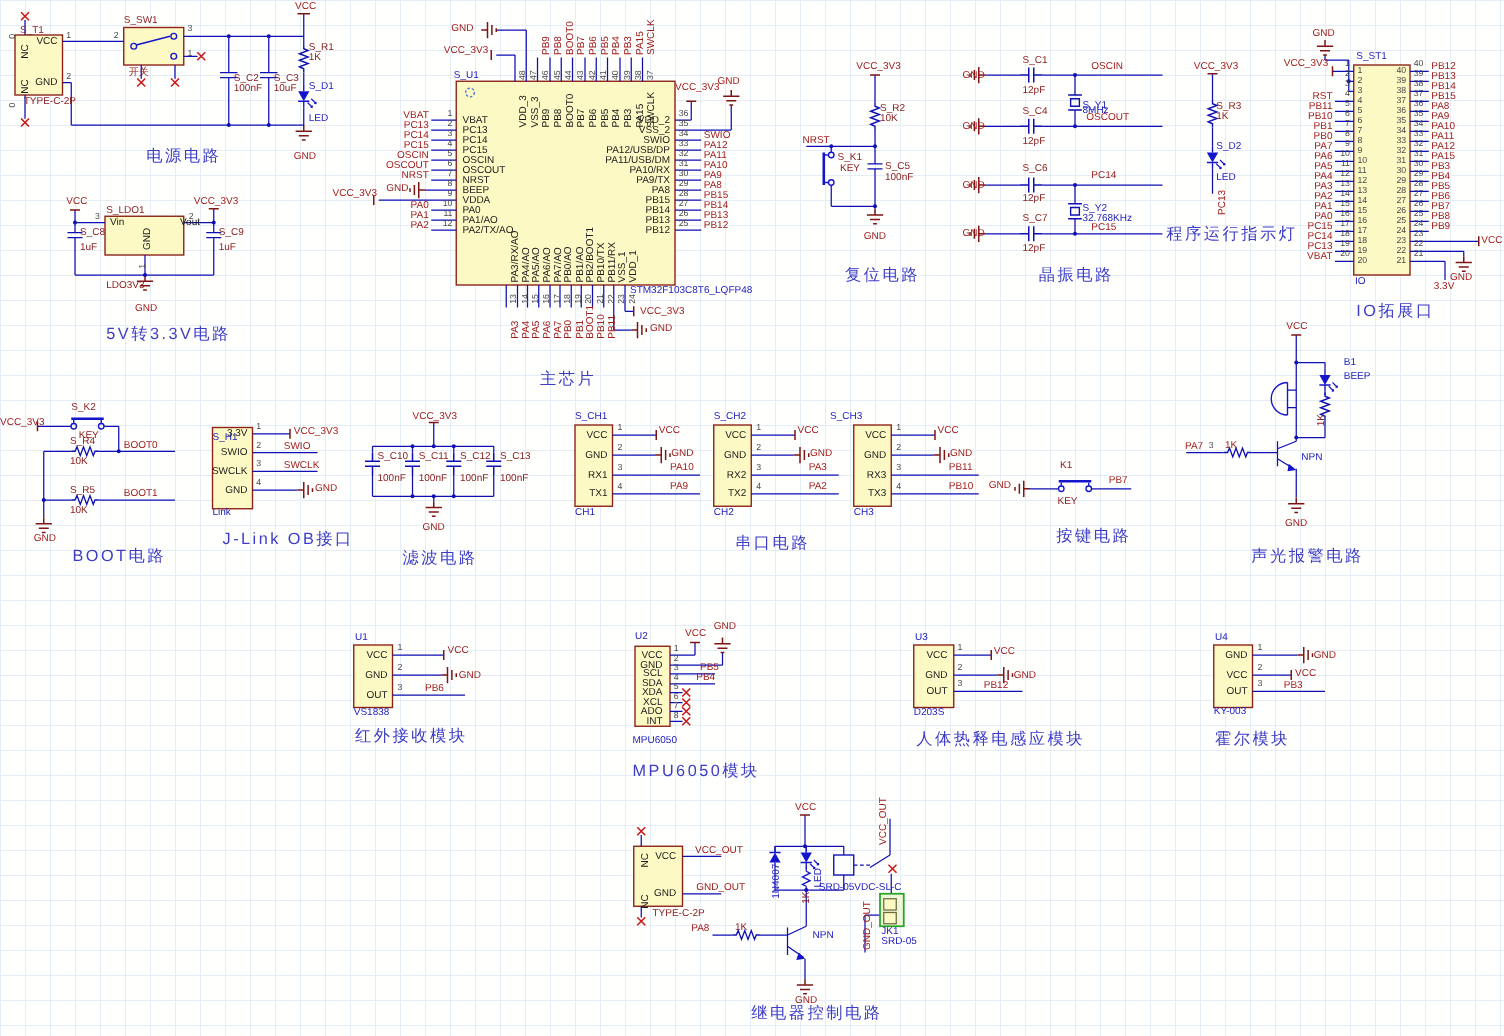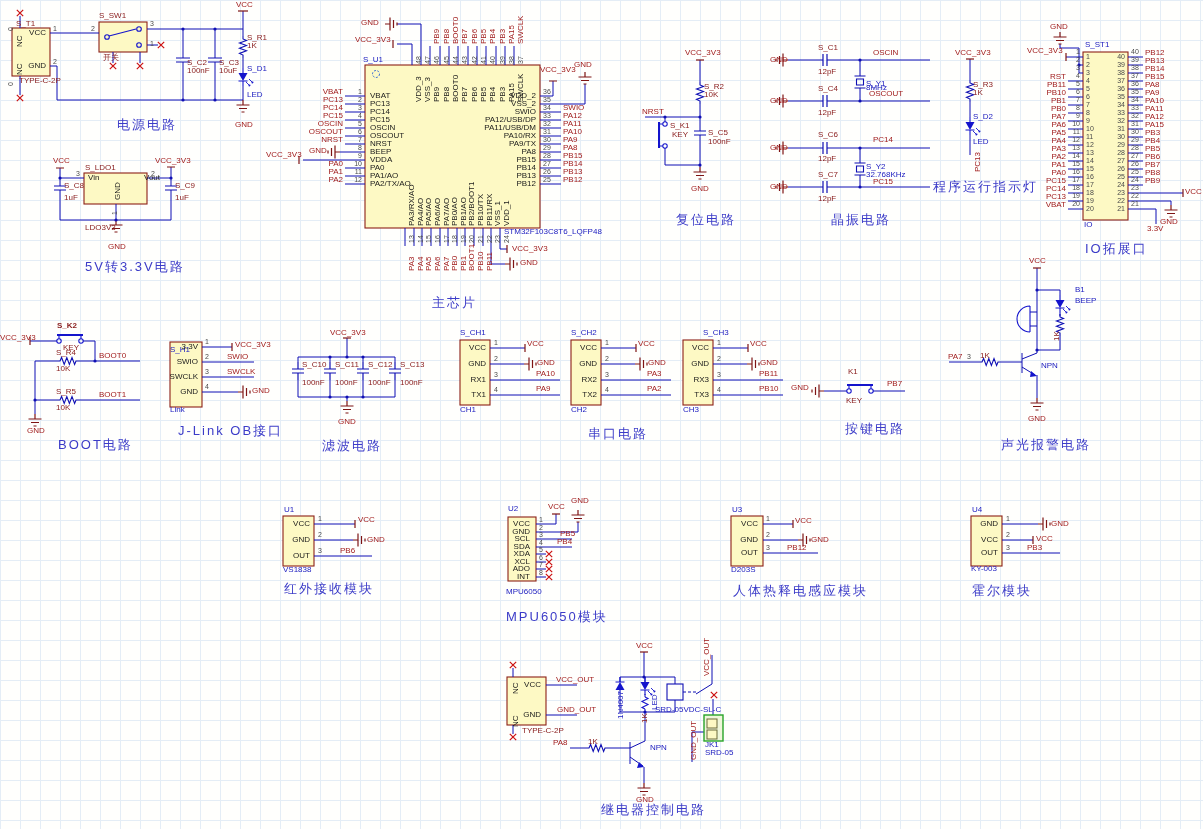--- a/index.html
+++ b/index.html
@@ -622,21 +622,21 @@
     <span class="t net" style="left: 1145px; top: 153px;">PB6</span>
     <span class="t net" style="left: 1145px; top: 161px;">PB7</span>
     <span class="t net" style="left: 1145px; top: 169px;">PB8</span>
     <span class="t net" style="left: 1145px; top: 177px;">PB9</span>
     <span class="t net" style="left: 1185px; top: 188px;">VCC</span>
     <span class="t net" style="left: 1160px; top: 218px;">GND</span>
     <span class="t net" style="left: 1147px; top: 225px;">3.3V</span>
     <span class="t part" style="left: 1084px; top: 221px;">IO</span>
     <span class="t sec" style="left: 1085px; top: 242px;">IO拓展口</span>
     <span class="t net" style="left: 0px; top: 334px;">VCC_3V3</span>
-    <span class="t val" style="left: 57px; top: 322px; font-weight: bold;">S_K2</span>
+    <span class="t val" style="left: 57px; top: 322px;">S_K2</span>
     <span class="t val" style="left: 63px; top: 344px;">KEY</span>
     <span class="t val" style="left: 56px; top: 349px;">S_R4</span>
     <span class="t val" style="left: 56px; top: 365px;">10K</span>
     <span class="t net" style="left: 99px; top: 352px;">BOOT0</span>
     <span class="t val" style="left: 56px; top: 388px;">S_R5</span>
     <span class="t val" style="left: 56px; top: 404px;">10K</span>
     <span class="t net" style="left: 99px; top: 391px;">BOOT1</span>
     <span class="t net" style="left: 27px; top: 427px;">GND</span>
     <span class="t sec" style="left: 58px; top: 438px;">BOOT电路</span>
     <span class="t des" style="left: 170px; top: 330px; margin-top: 16px;">S_H1</span>
@@ -686,21 +686,21 @@
     <span class="t pn r" style="left: 597px; top: 391px;">TX2</span>
     <span class="t num" style="left: 605px; top: 339px;">1</span>
     <span class="t num" style="left: 605px; top: 355px;">2</span>
     <span class="t num" style="left: 605px; top: 371px;">3</span>
     <span class="t num" style="left: 605px; top: 386px;">4</span>
     <span class="t net" style="left: 638px; top: 340px;">VCC</span>
     <span class="t net" style="left: 648px; top: 359px;">GND</span>
     <span class="t net" style="left: 647px; top: 370px;">PA3</span>
     <span class="t net" style="left: 647px; top: 385px;">PA2</span>
     <span class="t part" style="left: 571px; top: 406px;">CH2</span>
-    <span class="t des" style="left: 703px; top: 329px;">S_CH3</span>
+    <span class="t des" style="left: 664px; top: 329px;">S_CH3</span>
     <span class="t pn r" style="left: 709px; top: 344px;">VCC</span>
     <span class="t pn r" style="left: 709px; top: 360px;">GND</span>
     <span class="t pn r" style="left: 709px; top: 376px;">RX3</span>
     <span class="t pn r" style="left: 709px; top: 391px;">TX3</span>
     <span class="t num" style="left: 717px; top: 339px;">1</span>
     <span class="t num" style="left: 717px; top: 355px;">2</span>
     <span class="t num" style="left: 717px; top: 371px;">3</span>
     <span class="t num" style="left: 717px; top: 386px;">4</span>
     <span class="t net" style="left: 750px; top: 340px;">VCC</span>
     <span class="t net" style="left: 760px; top: 359px;">GND</span>

